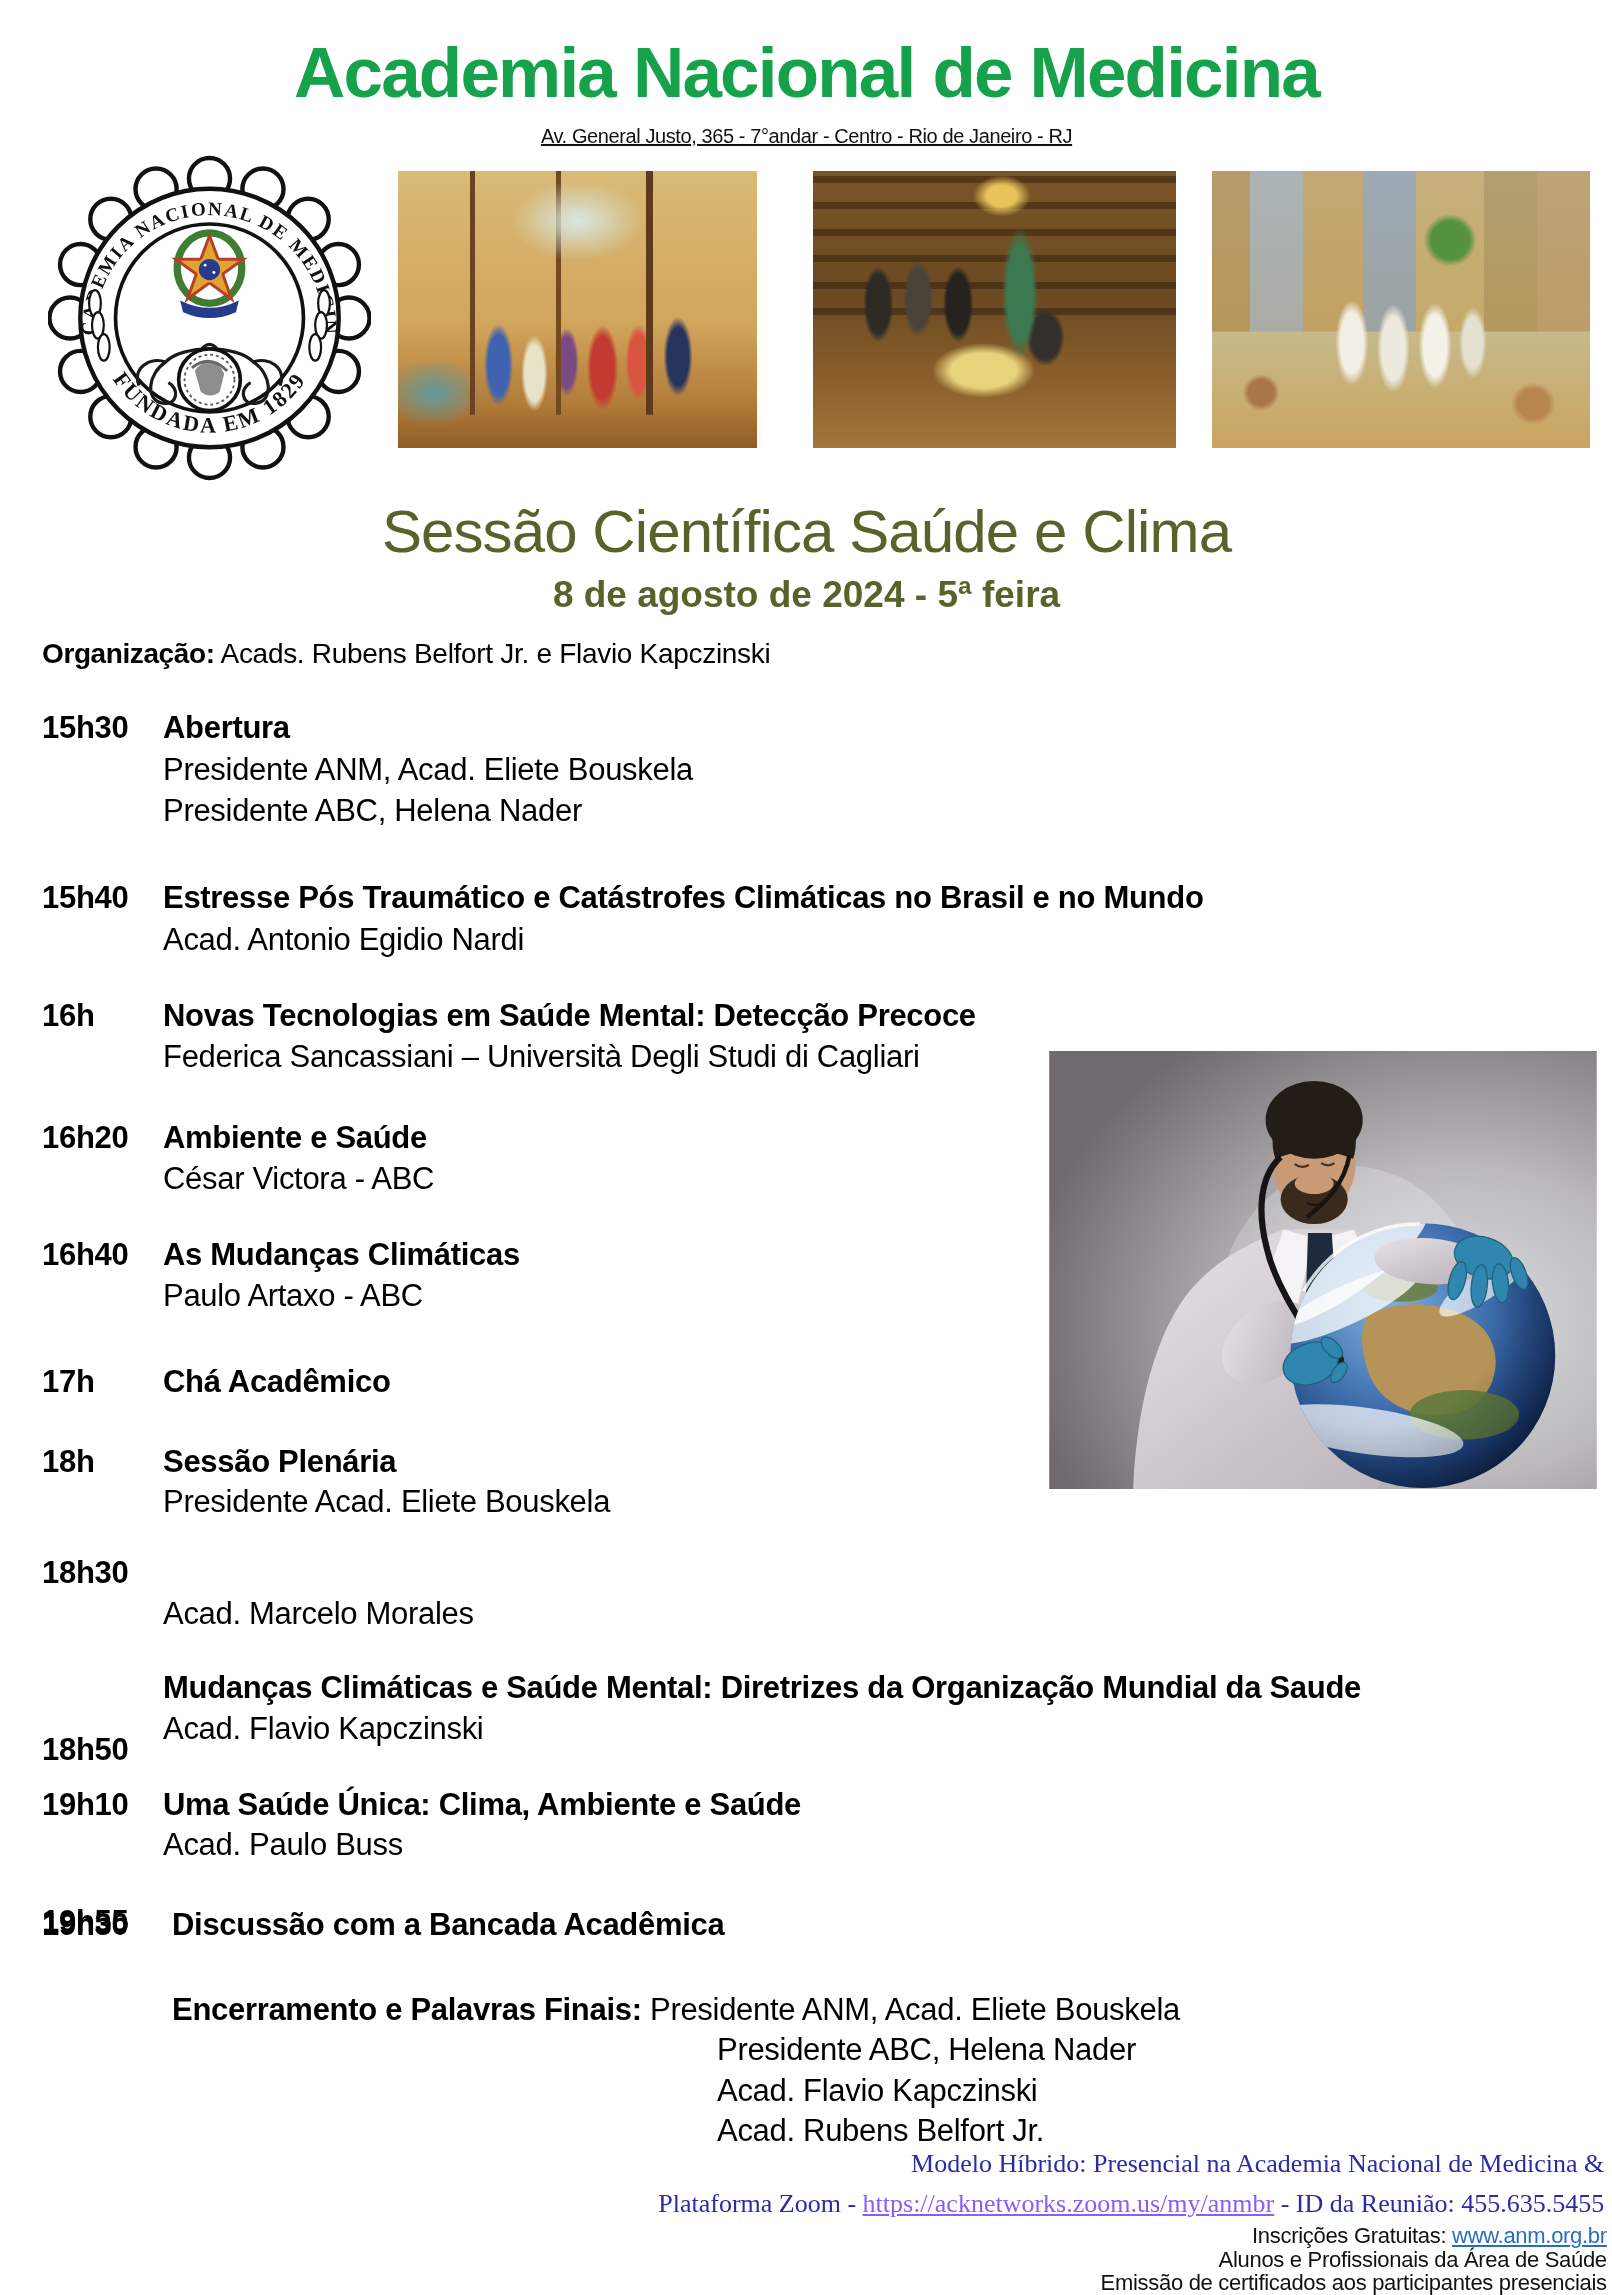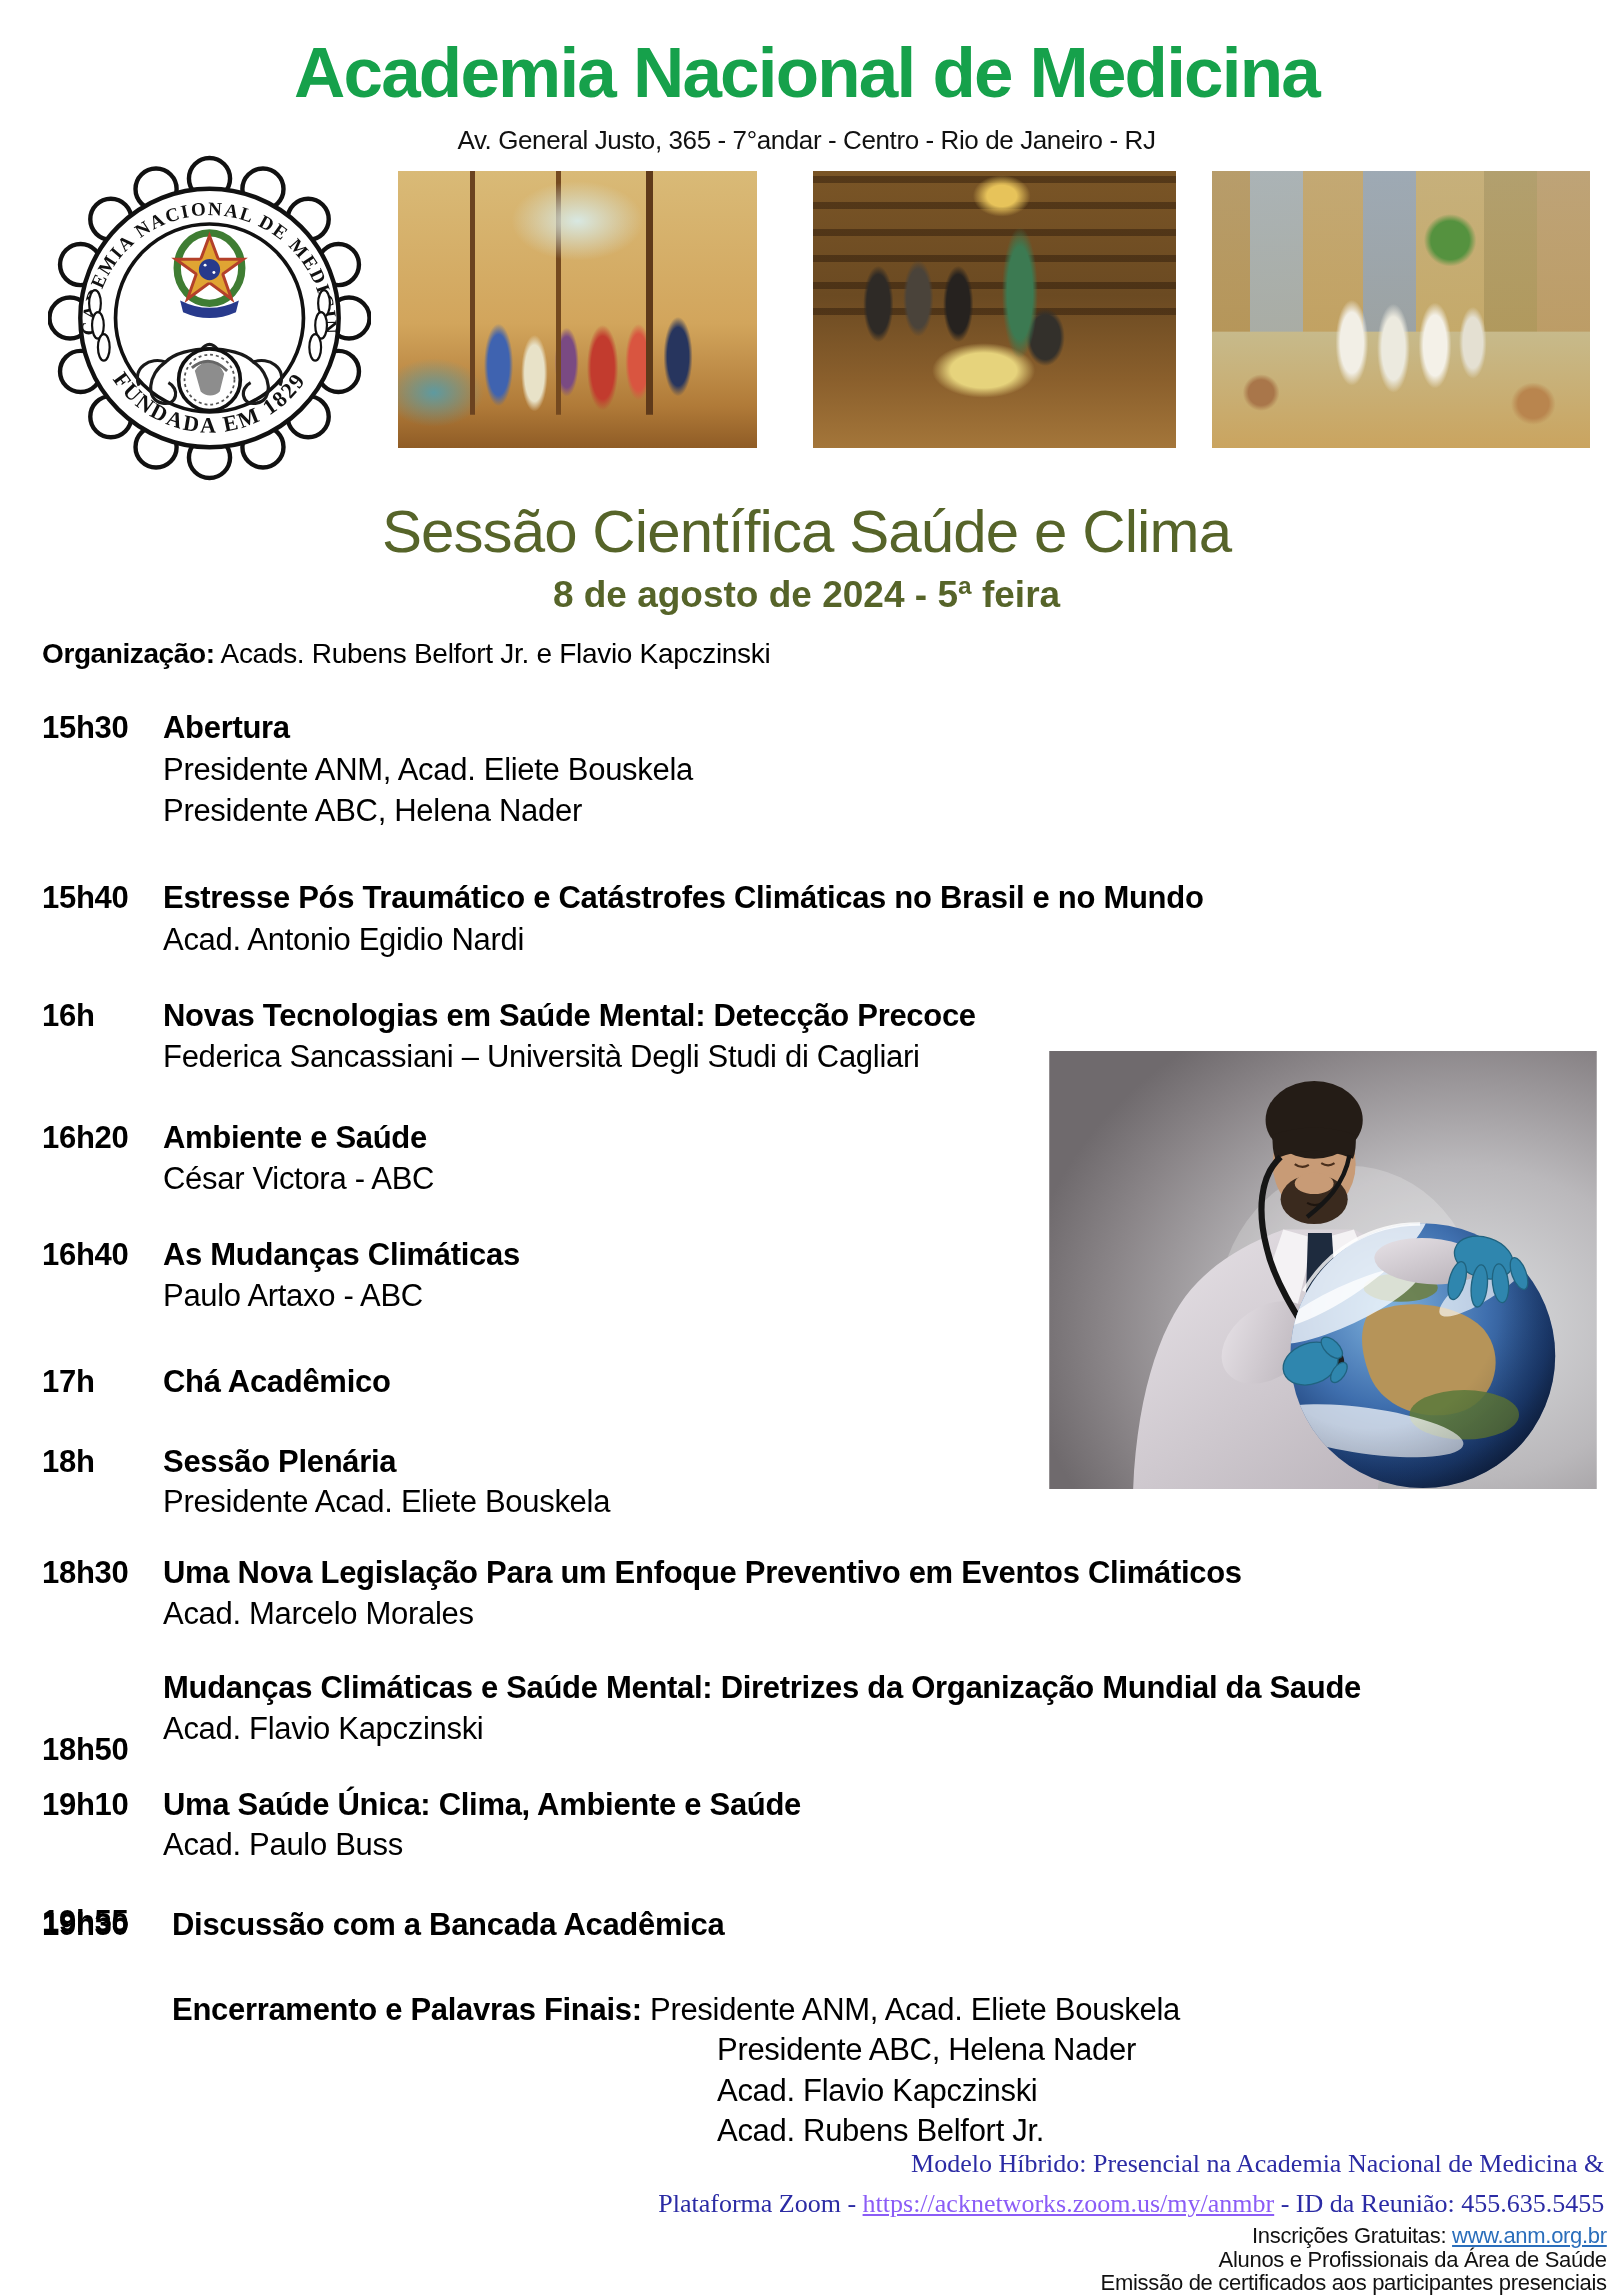--- a/index.html
+++ b/index.html
@@ -1,21 +1,21 @@
 <!DOCTYPE html>
 <html style="font-size:14px"><head>
 <meta charset="utf-8">
 <style>
   html,body{margin:0;padding:0;background:#e8e8e8;}
   #page{position:relative;width:1613px;height:2295px;background:#ffffff;overflow:hidden;
         font-family:"Liberation Sans",sans-serif;color:#000;}
   .abs{position:absolute;}
   .ctr{left:0;width:1613px;text-align:center;}
   #main-title{top:32px;font-size:71px;font-weight:bold;letter-spacing:-1.8px;color:#16a14b;}
-  #address{top:125px;font-size:26px;letter-spacing:-0.4px;color:#111;}
+  #address{top:125px;font-size:20px;letter-spacing:-0.4px;color:#111;text-decoration:underline;}
   #session-title{top:497px;font-size:60px;font-weight:normal;letter-spacing:-0.9px;color:#566429;}
   #session-date{top:574px;font-size:37px;font-weight:bold;color:#566429;}
   #org-line{top:638px;left:42px;font-size:28px;letter-spacing:-0.3px;}
   #org-line b{letter-spacing:-0.4px;}
   .time{position:absolute;left:42px;font-size:31px;font-weight:bold;letter-spacing:-0.3px;white-space:nowrap;}
   .title{position:absolute;left:163px;font-size:31px;font-weight:bold;letter-spacing:-0.3px;white-space:nowrap;}
   .title .inl{font-weight:normal;}
   .spk{position:absolute;left:163px;font-size:31px;letter-spacing:-0.3px;white-space:nowrap;}
   .cont{left:717px;}
   
@@ -172,21 +172,20 @@
   <div class="spk" style="top:1278px">Paulo Artaxo - ABC</div>
 
   <div class="time" style="top:1364px">17h</div>
   <div class="title" style="top:1364px">Chá Acadêmico</div>
 
   <div class="time" style="top:1444px">18h</div>
   <div class="title" style="top:1444px">Sessão Plenária</div>
   <div class="spk" style="top:1484px">Presidente Acad. Eliete Bouskela</div>
 
   <div class="time" style="top:1555px">18h30</div>
-  <div class="title" style="top:1555px">Uma Nova Legislação Para um Enfoque Preventivo em Eventos Climáticos</div>
   <div class="spk" style="top:1596px">Acad. Marcelo Morales</div>
 
   <div class="time" style="top:1732px">18h50</div>
   <div class="title" style="top:1670px">Mudanças Climáticas e Saúde Mental: Diretrizes da Organização Mundial da Saude</div>
   <div class="spk" style="top:1711px">Acad. Flavio Kapczinski</div>
 
   <div class="time" style="top:1787px">19h10</div>
   <div class="title" style="top:1787px">Uma Saúde Única: Clima, Ambiente e Saúde</div>
   <div class="spk" style="top:1827px">Acad. Paulo Buss</div>
 

